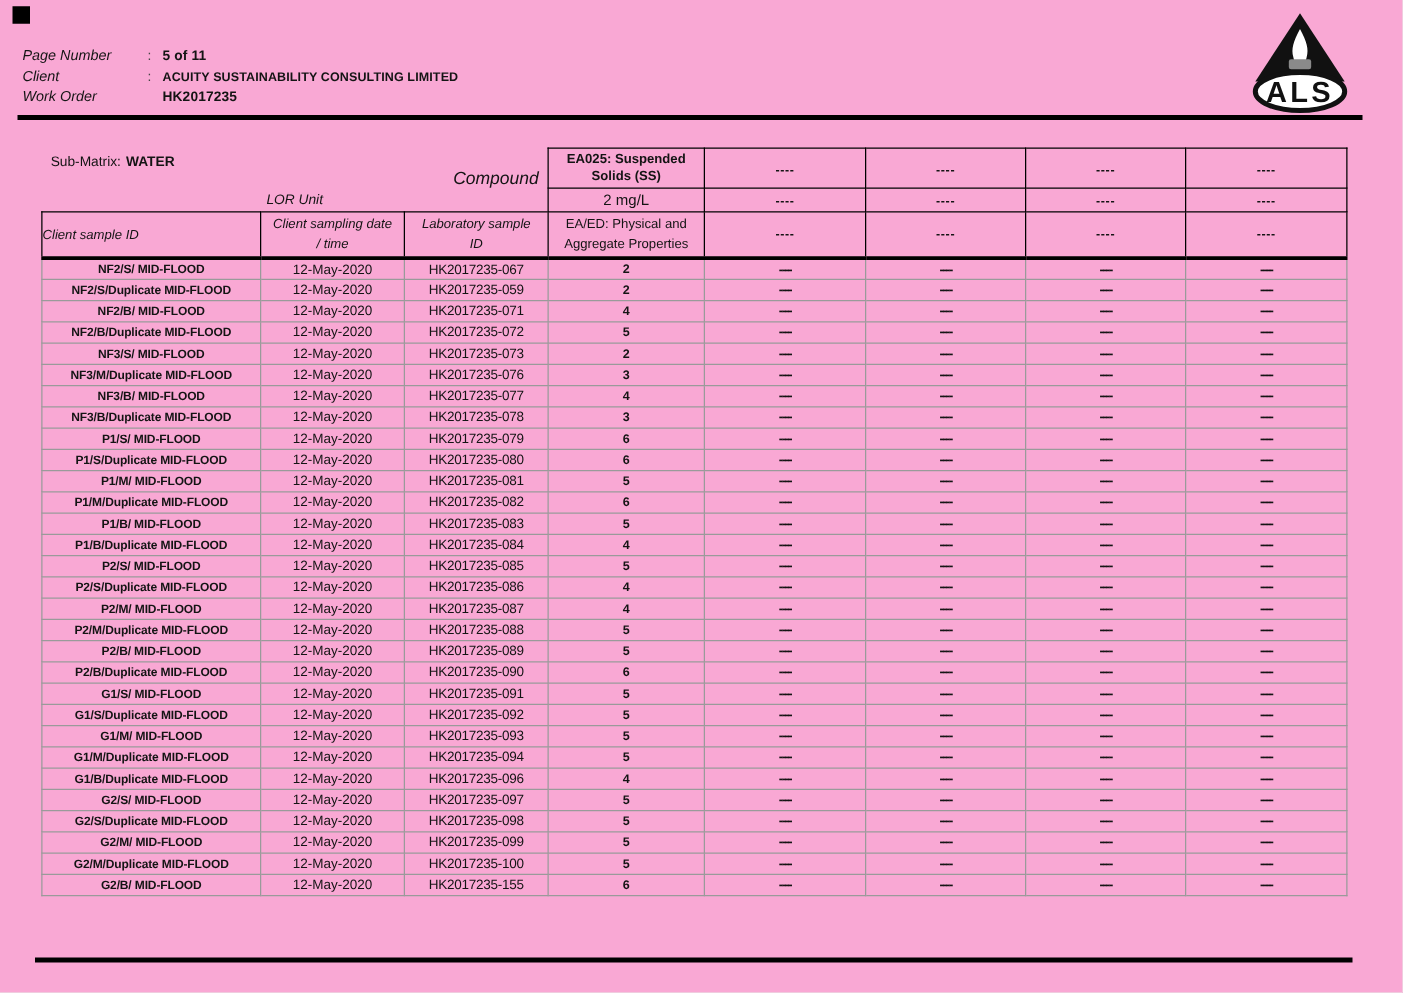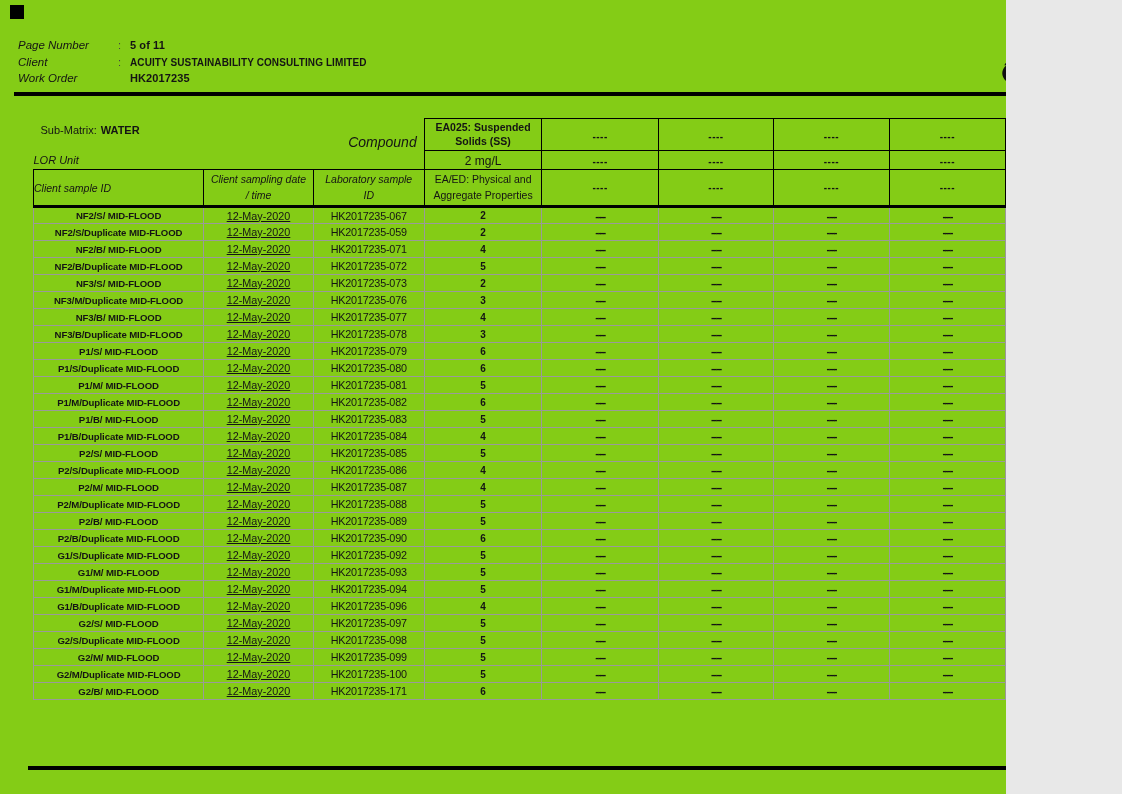--- a/index.html
+++ b/index.html
@@ -1,18 +1,18 @@
 <!DOCTYPE html>
 <html><head>
 <meta charset="utf-8">
 <style>
   * { box-sizing: border-box; }
   html,body { margin:0; padding:0; background:#e8e8e8; }
   .page {
-    position:relative; width:1006px; height:794px; background:#84cc16;
+    position:relative; width:1122px; height:794px; background:#f9a8d4;
     font-family:"Liberation Sans", sans-serif; color:#141414; overflow:hidden;
   }
   .corner-mark { position:absolute; left:10px; top:5px; width:14px; height:14px; background:#000; }
 
   
   .doc-header { position:absolute; left:18px; top:39px; }
   .hdr-row { display:flex; align-items:baseline; height:16.5px; }
   .hdr-label { width:100px; font-style:italic; font-size:11.5px; }
   .hdr-sep { width:12px; font-size:11px; color:#444; }
   .hdr-value { font-weight:bold; font-size:11px; letter-spacing:0.1px; }
@@ -24,40 +24,40 @@
 
   
   table.report { position:absolute; left:33px; top:118px; border-collapse:collapse; table-layout:fixed; }
   table.report td { padding:0; vertical-align:middle; }
 
   
   td.freecell { border:none; position:relative; }
   .sub-matrix { position:absolute; left:7px; top:5px; font-size:11px; }
   .sub-matrix b { margin-left:4px; }
   .rowlab-compound { position:absolute; right:7px; bottom:1px; font-style:italic; font-size:14px; }
-  td.freecell2 { border:none; text-align:left; padding-right:7px; font-style:italic; font-size:11px; }
+  td.freecell2 { border:none; text-align:center; padding-right:7px; font-style:italic; font-size:11px; }
   td.hbox { border:1.5px solid #000; text-align:center; }
   .compound-name { font-weight:bold; font-size:10.5px; line-height:1.3; }
   .lor-text { font-size:12px; }
   .hdash { font-weight:bold; font-size:10px; letter-spacing:0.5px; }
 
   
   tr.colhead-row td { border:1.5px solid #000; border-bottom:3px solid #000; font-size:10.5px; }
   td.colhead { font-style:italic; text-align:left; padding-left:7px; }
   td.colhead-c { font-style:italic; text-align:center; line-height:1.45;margin-left:27px; }
   td.method-head { text-align:center; font-size:10px; line-height:1.45; }
 
   
   tbody.data td {
     border:1px solid #9a9a9a; height:17px; text-align:center;
     overflow:hidden; white-space:nowrap;
   }
   tbody.data tr:first-child td { border-top:none; }
   td.c-sample { text-align:left; padding-left:5px; font-weight:bold; font-size:9.6px; letter-spacing:-0.1px; }
-  td.c-date  { font-size:10.8px;text-decoration:underline; }
+  td.c-date  { font-size:10.8px; }
   td.c-labid { font-size:10.8px; letter-spacing:-0.2px; }
   td.c-value { font-weight:bold; font-size:10px; }
   td.c-dash  { font-weight:bold; font-size:11px; letter-spacing:-1.2px; }
 </style>
 </head>
 <body>
 
 <div class="page">
 
   <div class="corner-mark"></div>
@@ -346,20 +346,30 @@
           <td class="c-sample">P2/B/Duplicate MID-FLOOD</td>
           <td class="c-date">12-May-2020</td>
           <td class="c-labid">HK2017235-090</td>
           <td class="c-value">6</td>
           <td class="c-dash">----</td>
           <td class="c-dash">----</td>
           <td class="c-dash">----</td>
           <td class="c-dash">----</td>
         </tr>
         <tr>
+          <td class="c-sample">G1/S/ MID-FLOOD</td>
+          <td class="c-date">12-May-2020</td>
+          <td class="c-labid">HK2017235-091</td>
+          <td class="c-value">5</td>
+          <td class="c-dash">----</td>
+          <td class="c-dash">----</td>
+          <td class="c-dash">----</td>
+          <td class="c-dash">----</td>
+        </tr>
+        <tr>
           <td class="c-sample">G1/S/Duplicate MID-FLOOD</td>
           <td class="c-date">12-May-2020</td>
           <td class="c-labid">HK2017235-092</td>
           <td class="c-value">5</td>
           <td class="c-dash">----</td>
           <td class="c-dash">----</td>
           <td class="c-dash">----</td>
           <td class="c-dash">----</td>
         </tr>
         <tr>
@@ -428,21 +438,21 @@
           <td class="c-labid">HK2017235-100</td>
           <td class="c-value">5</td>
           <td class="c-dash">----</td>
           <td class="c-dash">----</td>
           <td class="c-dash">----</td>
           <td class="c-dash">----</td>
         </tr>
         <tr>
           <td class="c-sample">G2/B/ MID-FLOOD</td>
           <td class="c-date">12-May-2020</td>
-          <td class="c-labid">HK2017235-171</td>
+          <td class="c-labid">HK2017235-155</td>
           <td class="c-value">6</td>
           <td class="c-dash">----</td>
           <td class="c-dash">----</td>
           <td class="c-dash">----</td>
           <td class="c-dash">----</td>
         </tr>
       </tbody>
   </table>
 
   <div class="bottom-rule"></div>

